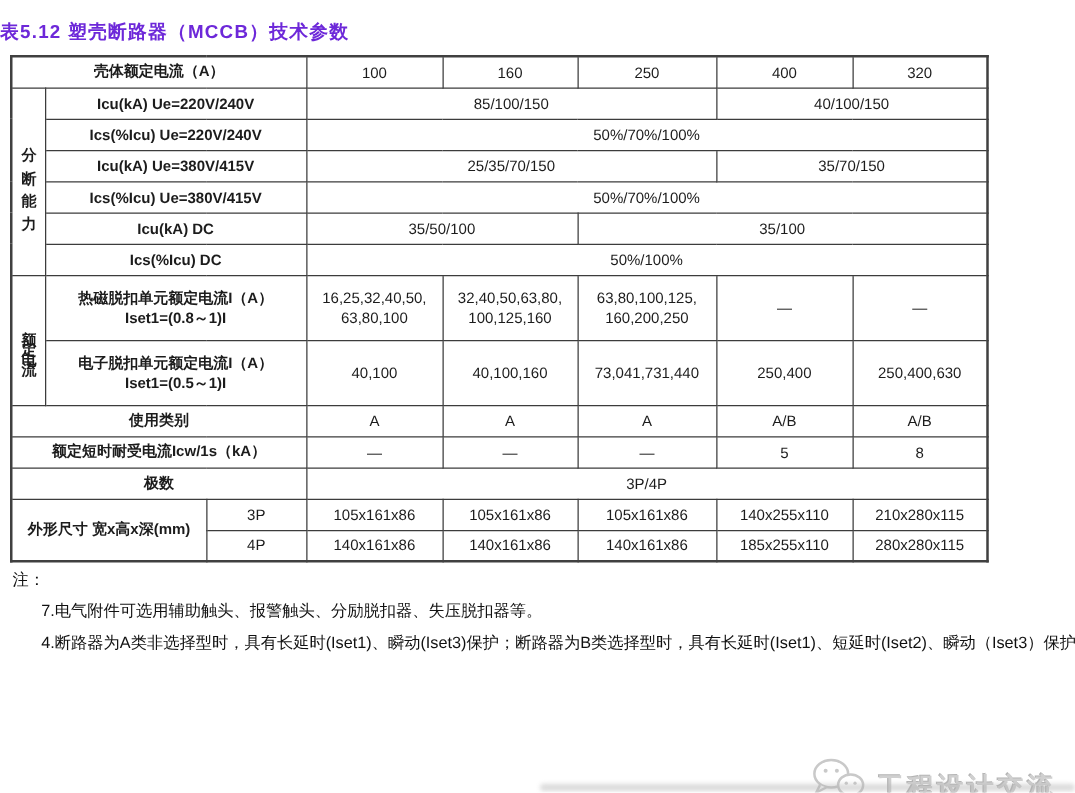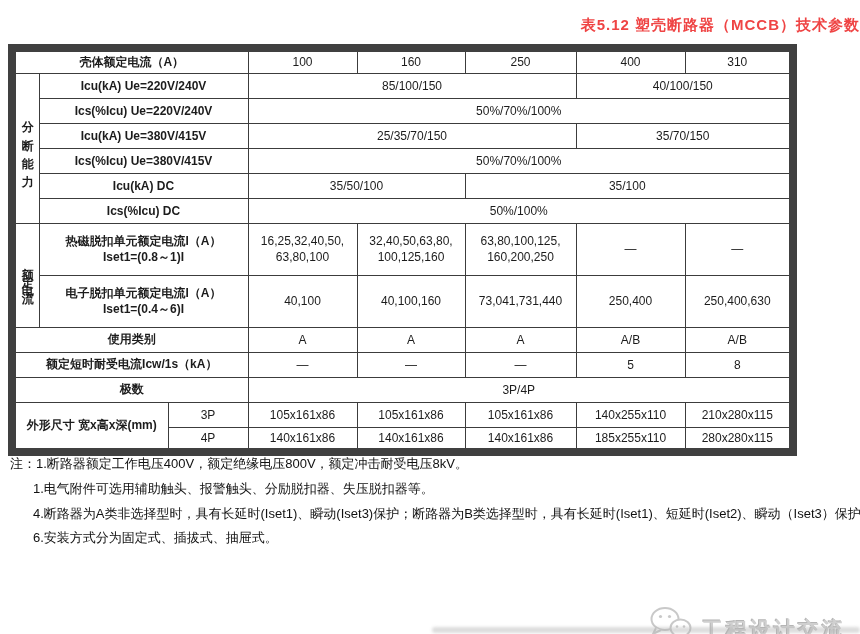--- a/index.html
+++ b/index.html
@@ -2,27 +2,27 @@
 <html><head>
 <meta charset="utf-8">
 <style>
   html,body{margin:0;padding:0;}
   body{
     width:860px;height:634px;position:relative;background:#ffffff;
     font-family:"Liberation Sans","DejaVu Sans",sans-serif;color:#1c1c1c;
     overflow:hidden;
   }
   .page-title{
-    position:absolute;top:16px;left:0;width:860px;text-align:right;
-    font-size:15px;font-weight:bold;color:#ef4444;letter-spacing:1px;
+    position:absolute;top:16px;left:0;width:860px;text-align:left;
+    font-size:15px;font-weight:bold;color:#6d28d9;letter-spacing:1px;
   }
   table.mccb{
     position:absolute;left:8px;top:44px;width:781px;
     border-collapse:collapse;table-layout:fixed;
-    border:8px solid #404040;
+    border:2px solid #404040;
   }
   table.mccb td{
     border:1px solid #3c3c3c;
     font-size:12px;color:#1c1c1c;
     text-align:center;vertical-align:middle;
     padding:0 2px;overflow:hidden;
   }
   tr.r-single{height:25px;}
   tr.r-double{height:52px;}
   td.lab{text-align:left;padding-left:26px;font-weight:bold;}
@@ -80,21 +80,21 @@
       <col style="width:108px">
   </colgroup>
 
   <tbody>
       <tr class="r-single">
     <td colspan="3" class="bold">壳体额定电流（A）</td>
     <td>100</td>
     <td>160</td>
     <td>250</td>
     <td>400</td>
-    <td>310</td>
+    <td>320</td>
   </tr>
 
   <tr class="r-single">
     <td rowspan="6" class="vgroup"><span class="vtext breaking">分断能力</span></td>
     <td colspan="2" class="lab latin">Icu(kA)  Ue=220V/240V</td>
     <td colspan="3">85/100/150</td>
     <td colspan="2">40/100/150</td>
   </tr>
   <tr class="r-single">
     <td colspan="2" class="lab latin">Ics(%Icu)  Ue=220V/240V</td>
@@ -127,21 +127,21 @@
 63,80,100</td>
     <td class="pre">32,40,50,63,80,
 100,125,160</td>
     <td class="pre">63,80,100,125,
 160,200,250</td>
     <td>—</td>
     <td>—</td>
   </tr>
   <tr class="r-double">
     <td colspan="2" class="lab-center pre">电子脱扣单元额定电流I（A）
-Iset1=(0.4～6)I</td>
+Iset1=(0.5～1)I</td>
     <td>40,100</td>
     <td>40,100,160</td>
     <td>73,041,731,440</td>
     <td>250,400</td>
     <td>250,400,630</td>
   </tr>
 
   <tr class="r-single">
     <td colspan="3" class="lab-center">使用类别</td>
     <td>A</td>
@@ -181,25 +181,23 @@
     <td>140x161x86</td>
     <td>185x255x110</td>
     <td>280x280x115</td>
   </tr>
 </tbody>
   </table>
 
 <div class="notes">
   <div class="note-line">
     <span class="note-prefix">注：</span>
-    <span>1.断路器额定工作电压400V，额定绝缘电压800V，额定冲击耐受电压8kV。</span>
   </div>
-  <div class="note-indent">1.电气附件可选用辅助触头、报警触头、分励脱扣器、失压脱扣器等。</div>
+  <div class="note-indent">7.电气附件可选用辅助触头、报警触头、分励脱扣器、失压脱扣器等。</div>
   <div class="note-indent">4.断路器为A类非选择型时，具有长延时(Iset1)、瞬动(Iset3)保护；断路器为B类选择型时，具有长延时(Iset1)、短延时(Iset2)、瞬动（Iset3）保护。</div>
-  <div class="note-indent">6.安装方式分为固定式、插拔式、抽屉式。</div>
 </div>
 
 <div class="watermark">
   <svg class="wm-icon" viewBox="0 0 46 40">
     <g fill="none" stroke="#c9c9c9" stroke-width="2">
       <ellipse cx="17" cy="15" rx="13.5" ry="11"></ellipse>
       <path d="M8 24 L5 30 L13 26" fill="#ffffff" stroke="#c9c9c9"></path>
       <ellipse cx="32.5" cy="24" rx="10" ry="8.5" fill="#ffffff"></ellipse>
       <path d="M38 31 L41 36 L34 32.5" fill="#ffffff" stroke="#c9c9c9"></path>
     </g>

